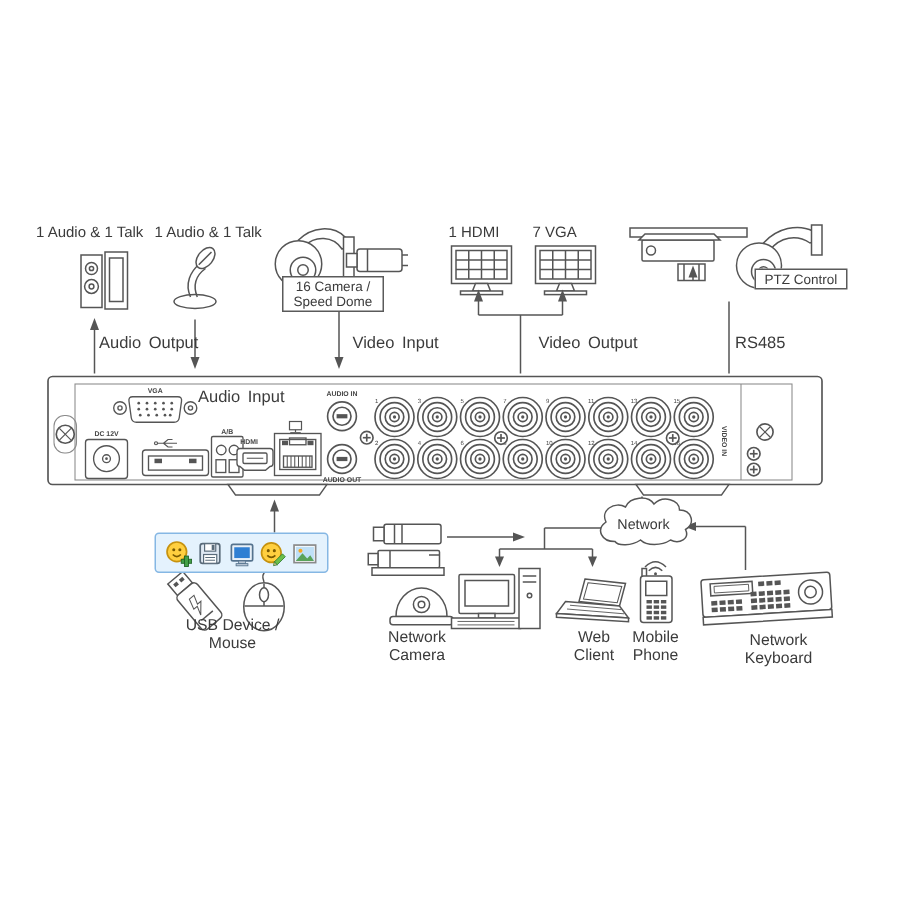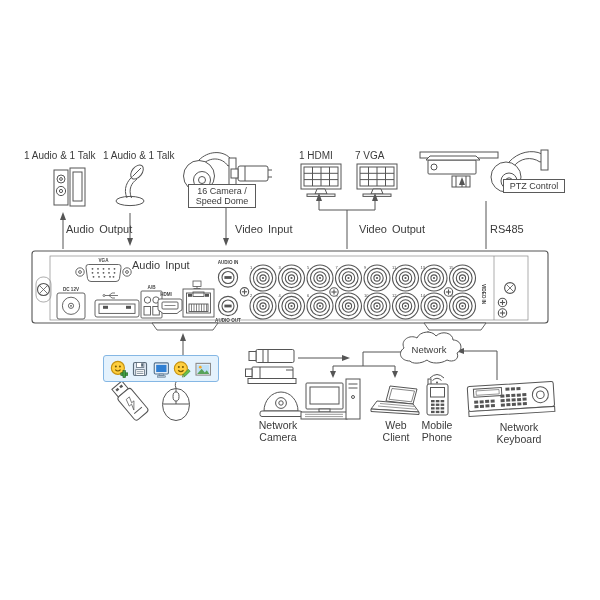--- a/index.html
+++ b/index.html
@@ -488,20 +488,24 @@
     <path d="M8.8 13 L8.3 15.2 L10.5 14.7 Z" fill="#e8c89a" stroke="#2e7d32" stroke-width="0.5"></path>
   </svg>
   <svg width="18" height="18" viewBox="0 0 16 16">
     <rect x="1.8" y="3" width="12.8" height="10.4" fill="#fff" stroke="#8a8a8a"></rect>
     <rect x="2.8" y="4" width="10.8" height="8.4" fill="#bfe0f7"></rect>
     <circle cx="5.6" cy="6.4" r="1.2" fill="#f6a623"></circle>
     <path d="M2.8 12.4 L6.8 7.8 L9.6 11 L11.4 9 L13.6 12.4 Z" fill="#58a35a"></path>
   </svg>
 </div>
 
+<div class="cap2" style="left:103px;top:411px;width:104px;">
+  <div>USB Device /</div>
+  <div>Mouse</div>
+</div>
 
 <div class="cap2" style="left:248px;top:419px;width:60px;">
   <div>Network</div>
   <div>Camera</div>
 </div>
 
 
 <div class="cap2" style="left:370px;top:419px;width:52px;">
   <div>Web</div>
   <div>Client</div>

